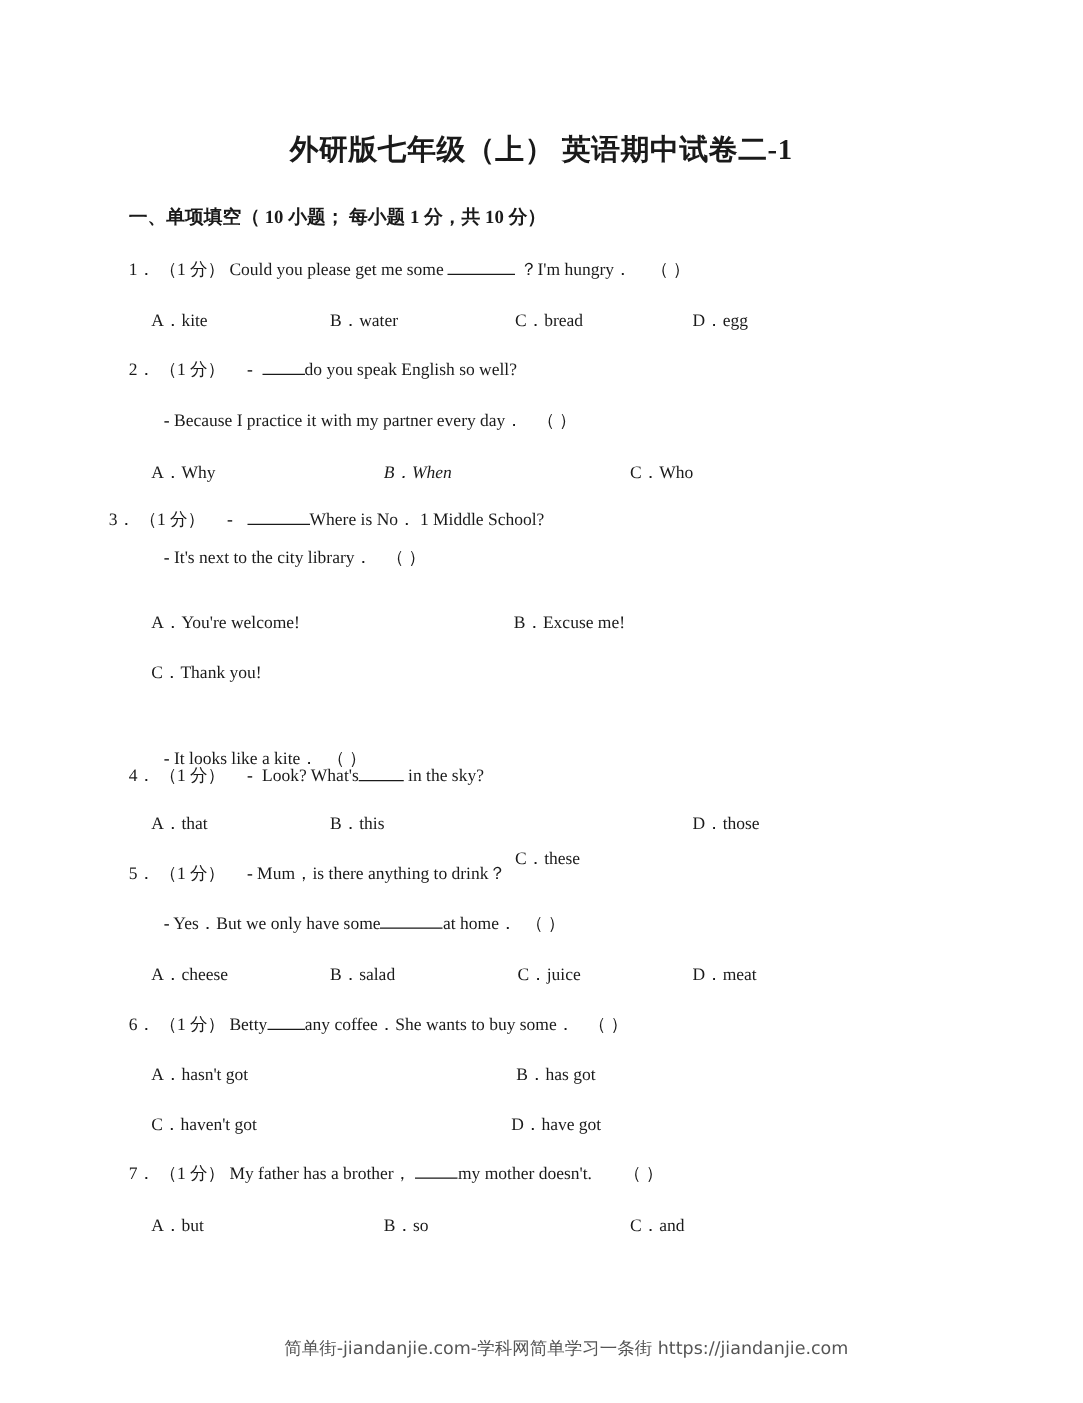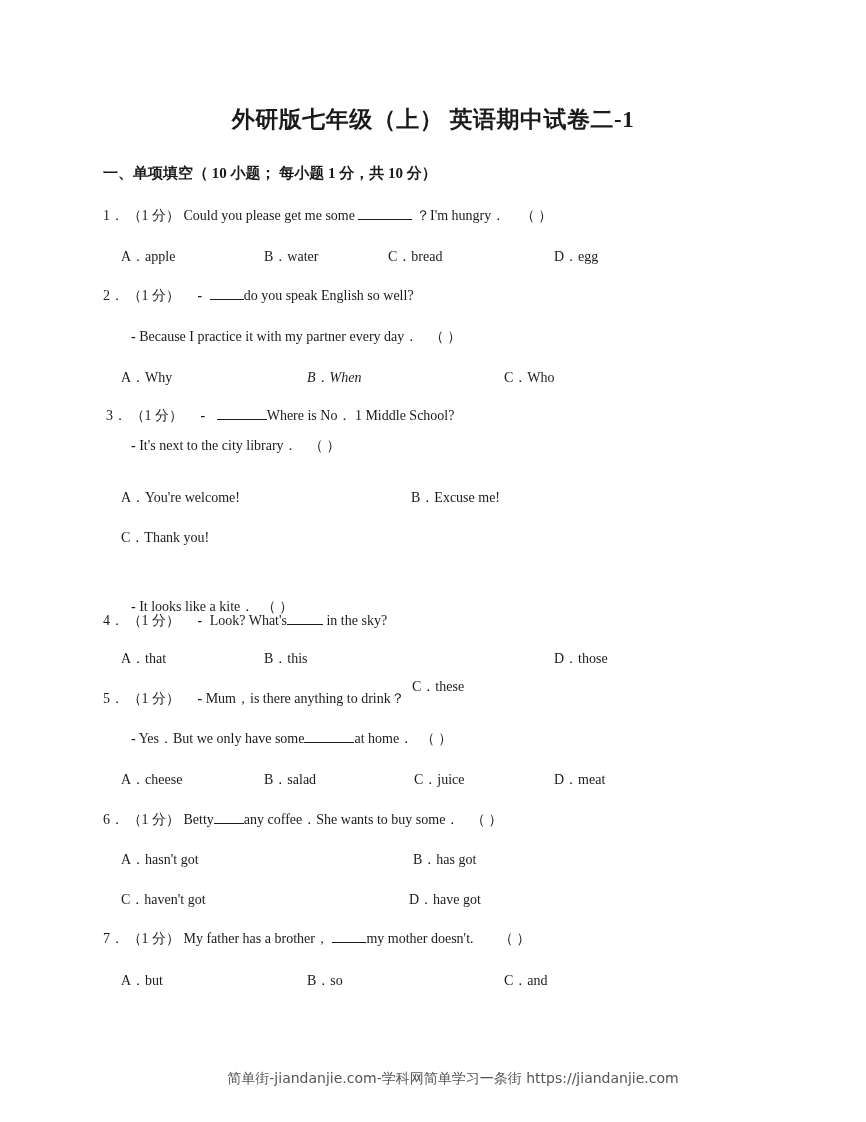--- a/index.html
+++ b/index.html
@@ -22,41 +22,41 @@
 <div class="section">一、单项填空（ 10 小题；  每小题 1 分，共 10 分）</div>
 
 <div class="line" style="top:207px;left:103px;">
   <span>1．</span>
   <span>（1 分）</span>
   <span>Could you please get me some</span>
   <span class="blank" style="width:54px"></span>
   <span>？I'm hungry．</span>
   <span class="paren" style="margin-left:12px">（      ）</span>
 </div>
-<div class="opt" style="top:248px;left:121px;">A．apple</div>
+<div class="opt" style="top:248px;left:121px;">A．kite</div>
 <div class="opt" style="top:248px;left:264px;">B．water</div>
-<div class="opt" style="top:248px;left:388px;">C．bread</div>
+<div class="opt" style="top:248px;left:412px;">C．bread</div>
 <div class="opt" style="top:248px;left:554px;">D．egg</div>
 
 <div class="line" style="top:287px;left:103px;">
   <span>2．</span>
   <span>（1 分）</span>
   <span style="margin-left:14px;font-weight:bold">-</span>
   <span class="blank" style="width:34px;margin-left:4px"></span><span>do you speak English so well?</span>
 </div>
 <div class="line" style="top:328px;left:131px;">
   <span style="font-weight:bold">-</span>
   <span>Because I practice it with my partner every day．</span>
   <span class="paren" style="margin-left:8px">（      ）</span>
 </div>
 <div class="opt" style="top:369px;left:121px;">A．Why</div>
 <div class="opt" style="top:369px;left:307px;font-style:italic;">B．When</div>
 <div class="opt" style="top:369px;left:504px;">C．Who</div>
 
-<div class="line" style="top:407px;left:106px;">
+<div class="line" style="top:407px;left:87px;">
   <span>3．</span>
   <span>（1 分）</span>
   <span style="margin-left:14px;font-weight:bold">-</span>
   <span class="blank" style="width:50px;margin-left:8px"></span><span>Where is No． 1 Middle School?</span>
 </div>
 <div class="line" style="top:437px;left:131px;">
   <span style="font-weight:bold">-</span>
   <span>It's next to the city library．</span>
   <span class="paren" style="margin-left:8px">（      ）</span>
 </div>

